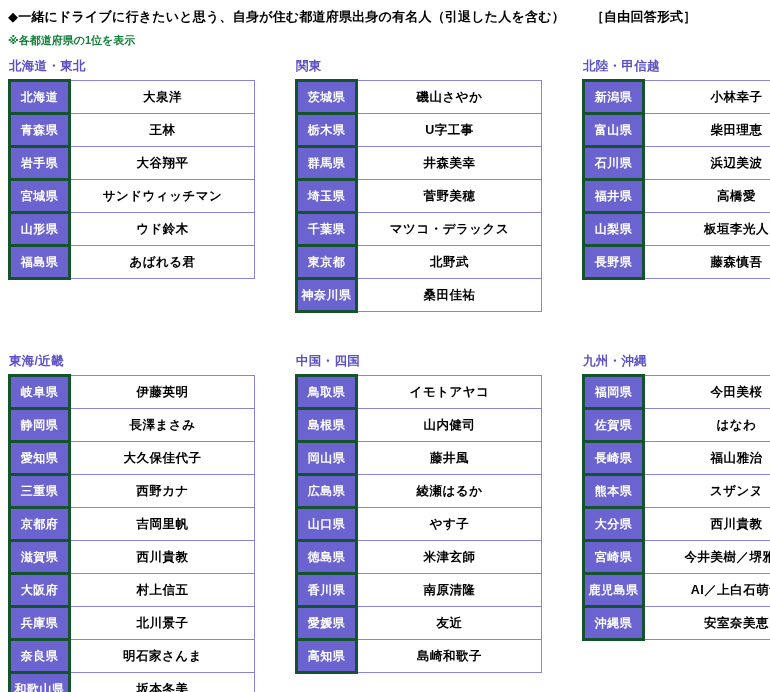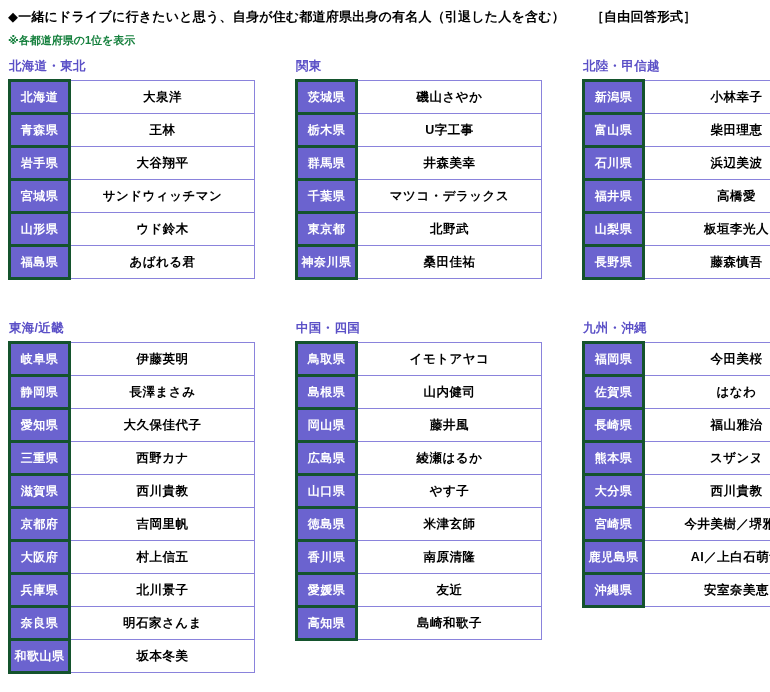--- a/index.html
+++ b/index.html
@@ -141,20 +141,24 @@
   <tr>
     <th class="pref">栃木県</th>
     <td class="name">U字工事</td>
   </tr>
 
   <tr>
     <th class="pref">群馬県</th>
     <td class="name">井森美幸</td>
   </tr>
 
+  <tr>
+    <th class="pref">埼玉県</th>
+    <td class="name">菅野美穂</td>
+  </tr>
 
   <tr>
     <th class="pref">千葉県</th>
     <td class="name">マツコ・デラックス</td>
   </tr>
 
   <tr>
     <th class="pref">東京都</th>
     <td class="name">北野武</td>
   </tr>
@@ -222,30 +226,30 @@
     <th class="pref">愛知県</th>
     <td class="name">大久保佳代子</td>
   </tr>
 
   <tr>
     <th class="pref">三重県</th>
     <td class="name">西野カナ</td>
   </tr>
 
   <tr>
+    <th class="pref">京都府</th>
+    <td class="name">吉岡里帆</td>
+  </tr>
+
+  <tr>
     <th class="pref">滋賀県</th>
     <td class="name">西川貴教</td>
   </tr>
 
   <tr>
-    <th class="pref">京都府</th>
-    <td class="name">吉岡里帆</td>
-  </tr>
-
-  <tr>
     <th class="pref">大阪府</th>
     <td class="name">村上信五</td>
   </tr>
 
   <tr>
     <th class="pref">兵庫県</th>
     <td class="name">北川景子</td>
   </tr>
 
   <tr>

